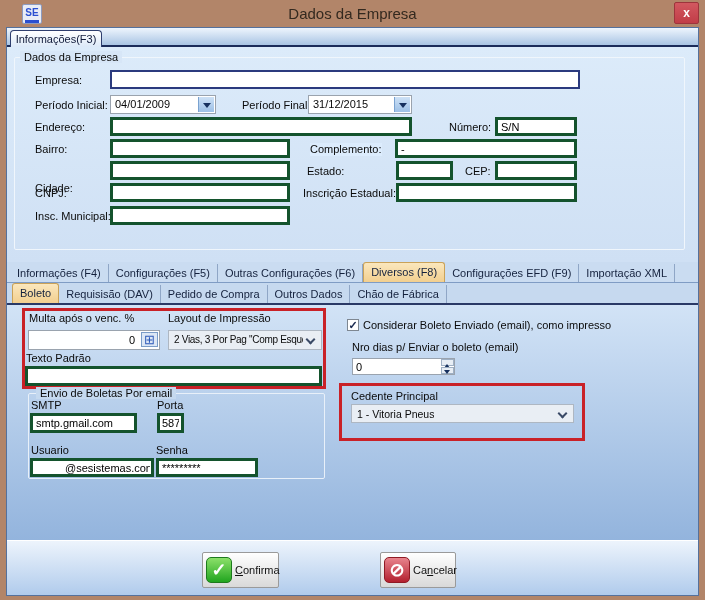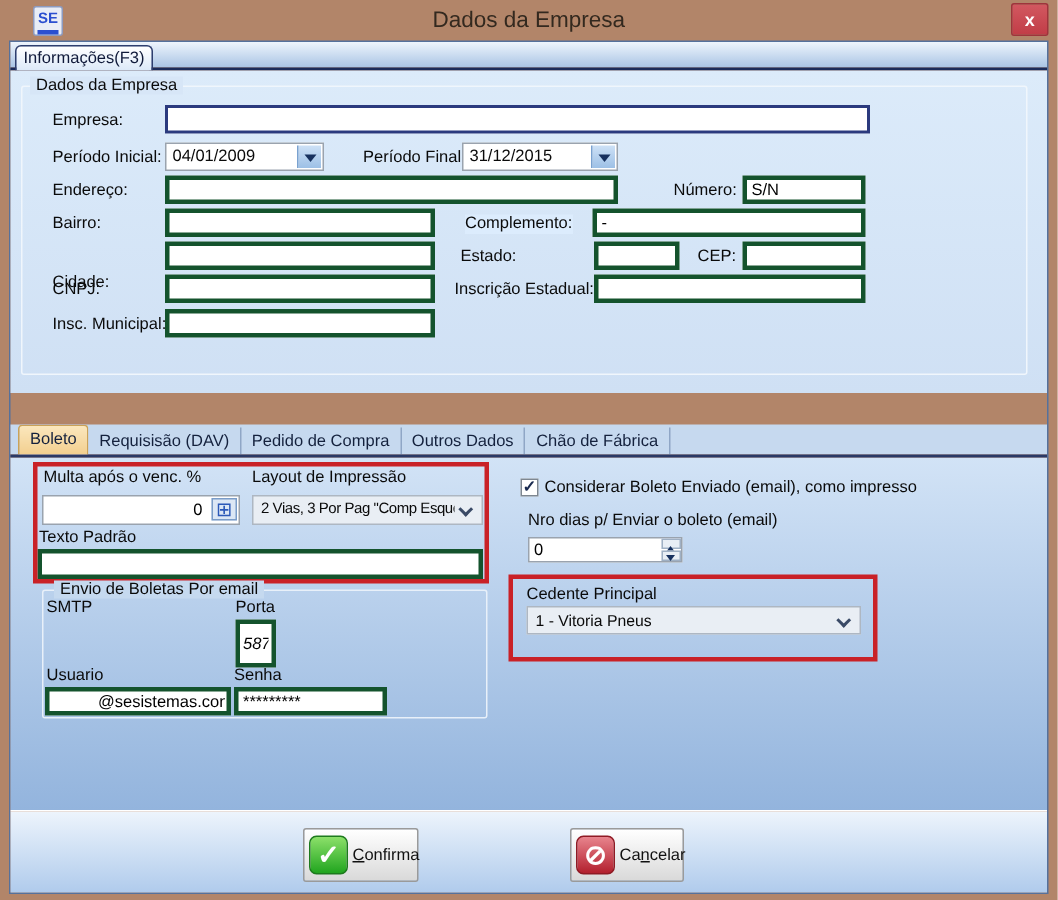--- a/index.html
+++ b/index.html
@@ -164,20 +164,28 @@
   <input class="tbox" style="left: 495px; top: 161px; width: 82px; height: 19px;" value="">
 
   <div class="lbl" style="left:35px;top:187px;">CNPJ:</div>
   <input class="tbox" style="left: 110px; top: 183px; width: 180px; height: 19px;" value="">
   <div class="lbl" style="left:303px;top:187px;">Inscrição Estadual:</div>
   <input class="tbox" style="left: 396px; top: 183px; width: 181px; height: 19px;" value="">
 
   <div class="lbl" style="left:35px;top:210px;">Insc. Municipal:</div>
   <input class="tbox" style="left: 110px; top: 206px; width: 180px; height: 19px;" value="">
 
+  <div class="tabrow1">
+    <div class="tab">Informações (F4)</div>
+    <div class="tab">Configurações (F5)</div>
+    <div class="tab">Outras Configurações (F6)</div>
+    <div class="tab sel">Diversos (F8)</div>
+    <div class="tab">Configurações EFD (F9)</div>
+    <div class="tab">Importação XML</div>
+  </div>
 
   <div class="tabrow2">
     <div class="tab sel">Boleto</div>
     <div class="tab">Requisisão (DAV)</div>
     <div class="tab">Pedido de Compra</div>
     <div class="tab">Outros Dados</div>
     <div class="tab">Chão de Fábrica</div>
   </div>
 
   <div class="boletopanel"></div>
@@ -217,22 +225,23 @@
   <div class="combo-flat" style="left:351px;top:404px;width:223px;height:19px;">
     <span class="val" style="font-size:10.5px;">1 - Vitoria Pneus</span>
     <span class="chev"></span>
   </div>
   <div class="redrect" style="left:339px;top:383px;width:246px;height:58px;"></div>
 
   <div class="groupbox" style="left:28px;top:393px;width:297px;height:86px;border-color:#e8f0f9;"></div>
   <div class="grouplabel" style="left:36px;top:387px;background:#c5d9ef;">Envio de Boletas Por email</div>
 
   <div class="lbl" style="left:31px;top:399px;">SMTP</div>
+  <input class="tbox" style="left: 30px; top: 413px; width: 107px; height: 20px;" value="smtp.gmail.com">
   <div class="lbl" style="left:157px;top:399px;">Porta</div>
-  <input class="tbox" style="left: 157px; top: 413px; width: 27px; height: 32px; padding: 1px 2px; font-style: italic;" value="587">
+  <input class="tbox" style="left: 157px; top: 413px; width: 27px; height: 20px; padding: 1px 2px;" value="587">
   <div class="lbl" style="left:31px;top:444px;">Usuario</div>
   <input class="tbox" style="left: 30px; top: 458px; width: 124px; height: 19px; text-align: left; padding-right: 1px; padding-left: 32px;" value="@sesistemas.con">
   <div class="lbl" style="left:156px;top:444px;">Senha</div>
   <input class="tbox" style="left: 156px; top: 458px; width: 102px; height: 19px;" value="*********">
 
   <div class="buttonpanel"></div>
   <div class="cmd-btn" style="left:202px;width:77px;">
     <span class="ico-ok">✓</span>
     <span class="cap"><u>C</u><span>onfirma</span></span>
   </div>

